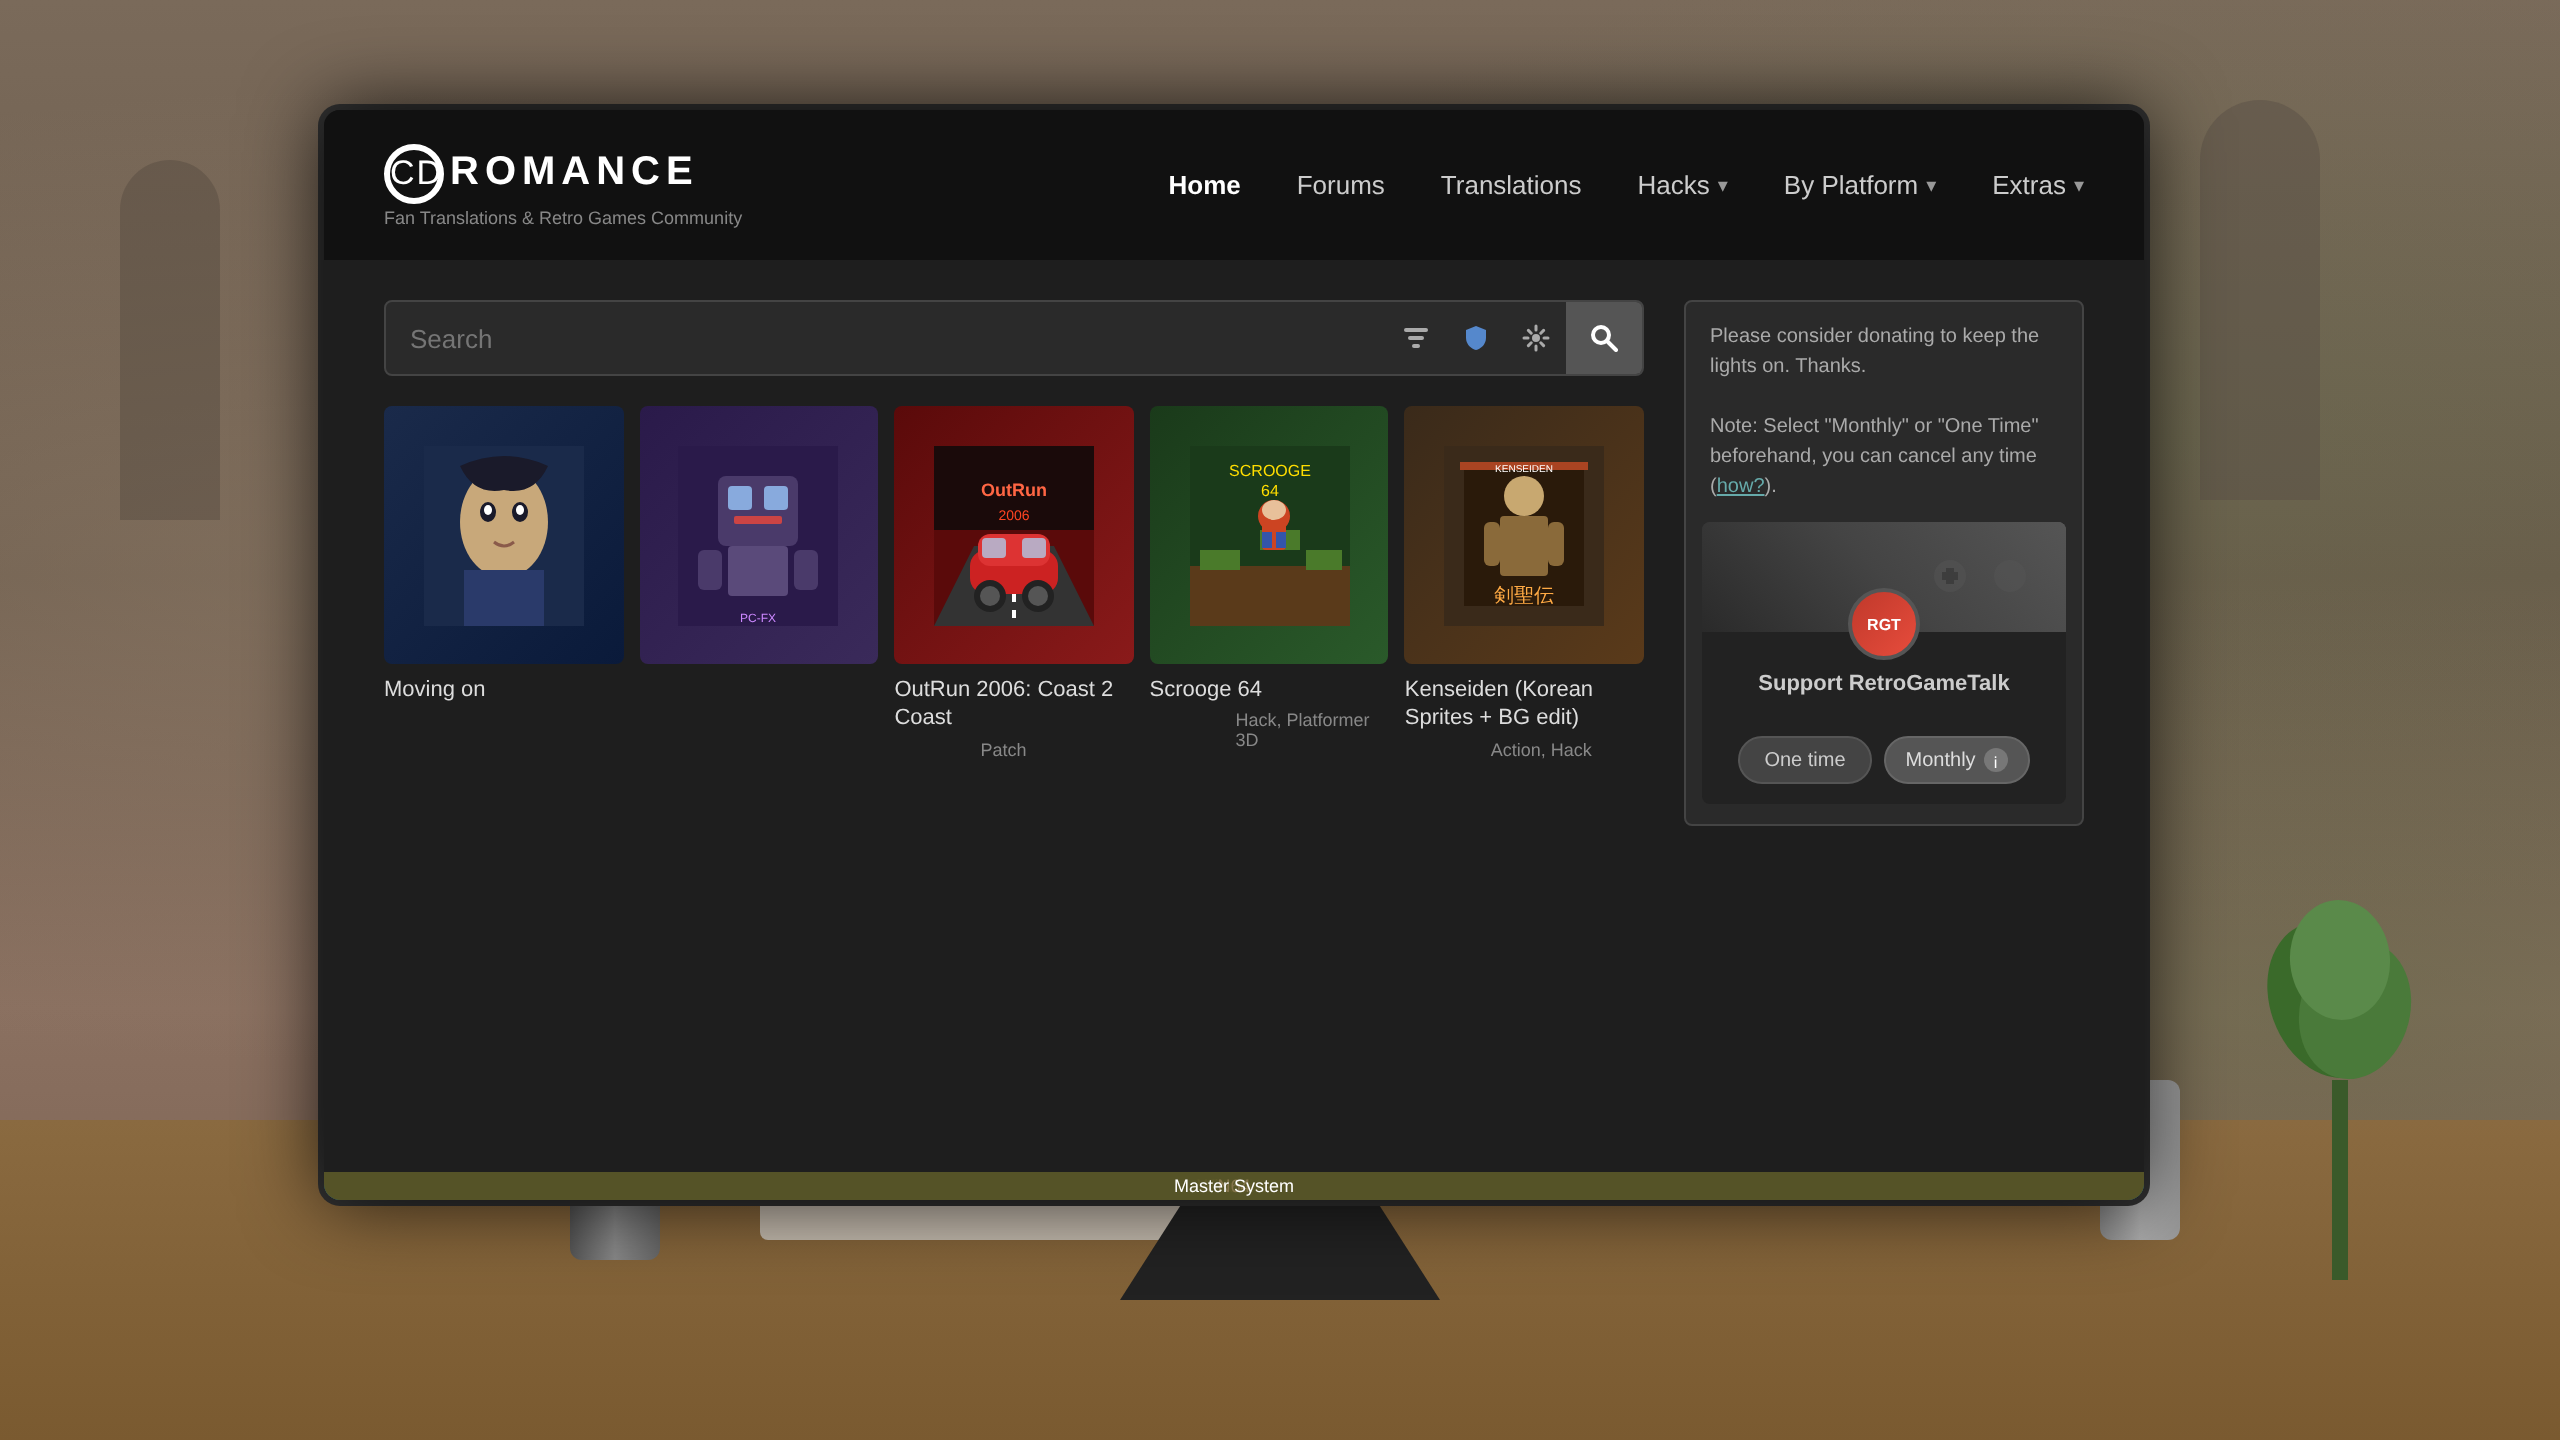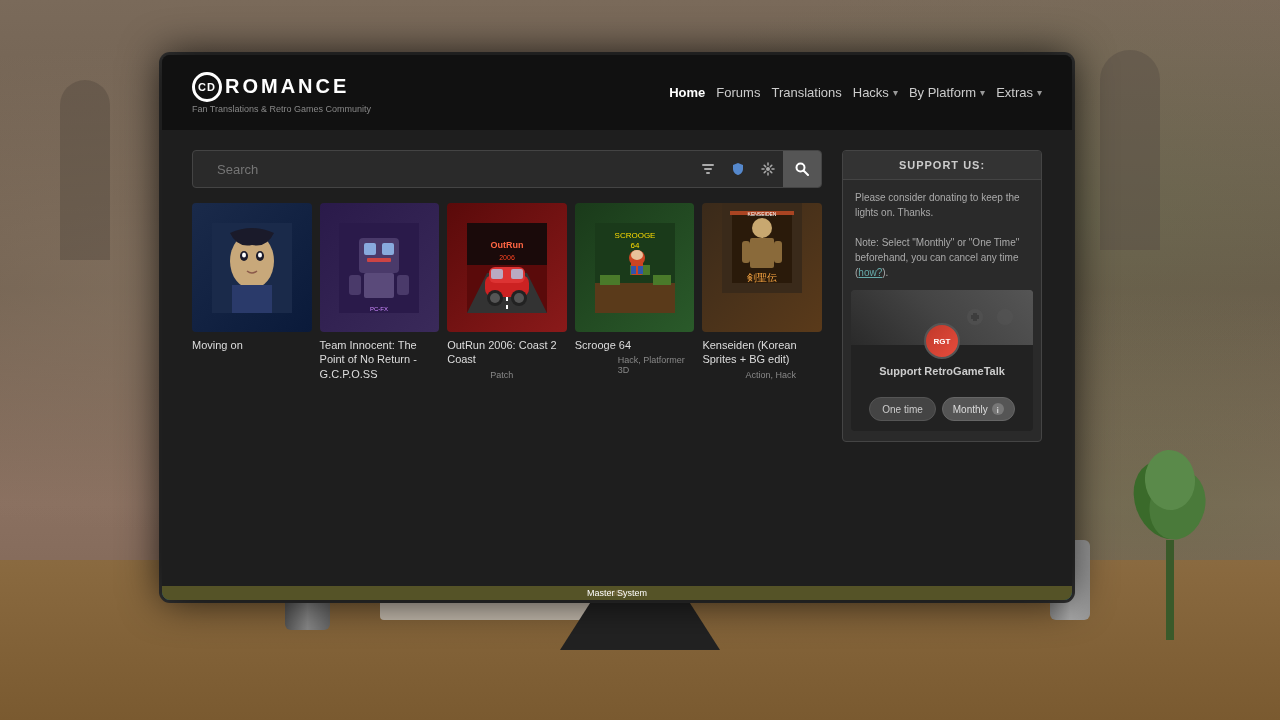--- a/index.html
+++ b/index.html
@@ -65,21 +65,21 @@
 
     .logo-tagline {
       color: #888;
       font-size: 9px;
       margin-top: 2px;
     }
 
     .nav-links {
       display: flex;
       align-items: center;
-      gap: 11px;
+      gap: 28px;
     }
 
     .nav-link {
       color: #ccc;
       font-size: 13px;
       text-decoration: none;
       cursor: pointer;
       display: flex;
       align-items: center;
       gap: 4px;
@@ -116,21 +116,20 @@
 
     
     .search-bar {
       display: flex;
       align-items: center;
       background: #2a2a2a;
       border: 1px solid #444;
       border-radius: 4px;
       overflow: hidden;
       height: 38px;
-      padding-left: 12px;
     }
 
     .search-input {
       flex: 1;
       background: transparent;
       border: none;
       color: #ccc;
       padding: 0 12px;
       font-size: 13px;
       outline: none;
@@ -506,20 +505,21 @@
     .card-mario {
       background: linear-gradient(135deg, #1a3a1a 0%, #2a5a2a 100%);
       display: flex;
       align-items: center;
       justify-content: center;
     }
 
     .card-japanese {
       background: linear-gradient(135deg, #3a2a1a 0%, #5a3a1a 100%);
       display: flex;
+      align-items: center;
       justify-content: center;
     }
 
   </style>
 </head>
 <body>
 
 <div class="office-bg"></div>
 
 <div class="desk-surface"></div>
@@ -538,21 +538,21 @@
   <div class="plant-leaf" style="width:50px;height:60px;top:10px;left:25px;transform:rotate(-5deg);background:#5a8a4a;"></div>
 </div>
 
 <div class="monitor-outer">
   <div class="website">
 
     <nav class="nav-bar">
       <div class="logo-area">
         <div class="logo-text">
           <span style="display:inline-flex;align-items:center;gap:0;">
-            <span style="display:inline-block;width:30px;height:30px;border:3px solid white;border-radius:50%;text-align:center;line-height:24px;font-size:11px;font-weight:700;color:white;margin-right:3px;">CD</span>
+            <span style="display:inline-block;width:30px;height:30px;border:3px solid white;border-radius:50%;text-align:center;line-height:24px;font-size:17px;font-weight:400;color:white;margin-right:3px;">CD</span>
             <span style="font-size:20px;font-weight:900;letter-spacing:3px;color:white;">ROMANCE</span>
           </span>
         </div>
         <div class="logo-tagline">Fan Translations &amp; Retro Games Community</div>
       </div>
 
       <div class="nav-links">
         <a class="nav-link active">
           <span>Home</span>
         </a>
@@ -639,21 +639,20 @@
                 <rect x="25" y="20" width="12" height="12" rx="2" fill="#88aadd"></rect>
                 <rect x="43" y="20" width="12" height="12" rx="2" fill="#88aadd"></rect>
                 <rect x="28" y="35" width="24" height="4" rx="1" fill="#cc4444"></rect>
                 <rect x="25" y="50" width="30" height="25" rx="2" fill="#5a4a7a"></rect>
                 <rect x="10" y="52" width="12" height="20" rx="3" fill="#4a3a6a"></rect>
                 <rect x="58" y="52" width="12" height="20" rx="3" fill="#4a3a6a"></rect>
                 <text x="40" y="88" text-anchor="middle" fill="#cc88ff" font-size="6">PC-FX</text>
               </svg>
             </div>
             <div class="platform-badge badge-pcfx">PC-FX</div>
-            <div class="game-title">Team Innocent: The Point of No Return - G.C.P.O.SS</div>
           </div>
 
           <div class="game-card">
             <div class="game-thumb card-car">
               <svg width="80" height="90" viewBox="0 0 80 90">
                 <rect width="80" height="90" fill="#5a0a0a"></rect>
 
                 <path d="M0 90 L20 50 L60 50 L80 90Z" fill="#333"></path>
                 <line x1="40" y1="50" x2="40" y2="90" stroke="white" stroke-width="2" stroke-dasharray="4,4"></line>
 
@@ -721,21 +720,20 @@
             <div class="platform-badge badge-ms">Master System</div>
             <div class="game-title">Kenseiden (Korean Sprites + BG edit)</div>
             <div class="game-tags">Action, Hack</div>
           </div>
 
         </div>
       </div>
 
       <div class="right-sidebar">
         <div class="support-box">
-          <div class="support-header">SUPPORT US:</div>
           <div class="support-text">
             <span>Please consider donating to keep the lights on. Thanks.</span><br><br>
             <span>Note: Select "Monthly" or "One Time" beforehand, you can cancel any time (</span><a href="#">how?</a><span>).</span>
           </div>
 
           <div class="support-creator">
             <div class="creator-banner">
               <div class="creator-banner-bg">
 
                 <svg width="60" height="45" viewBox="0 0 60 45" opacity="0.5">

